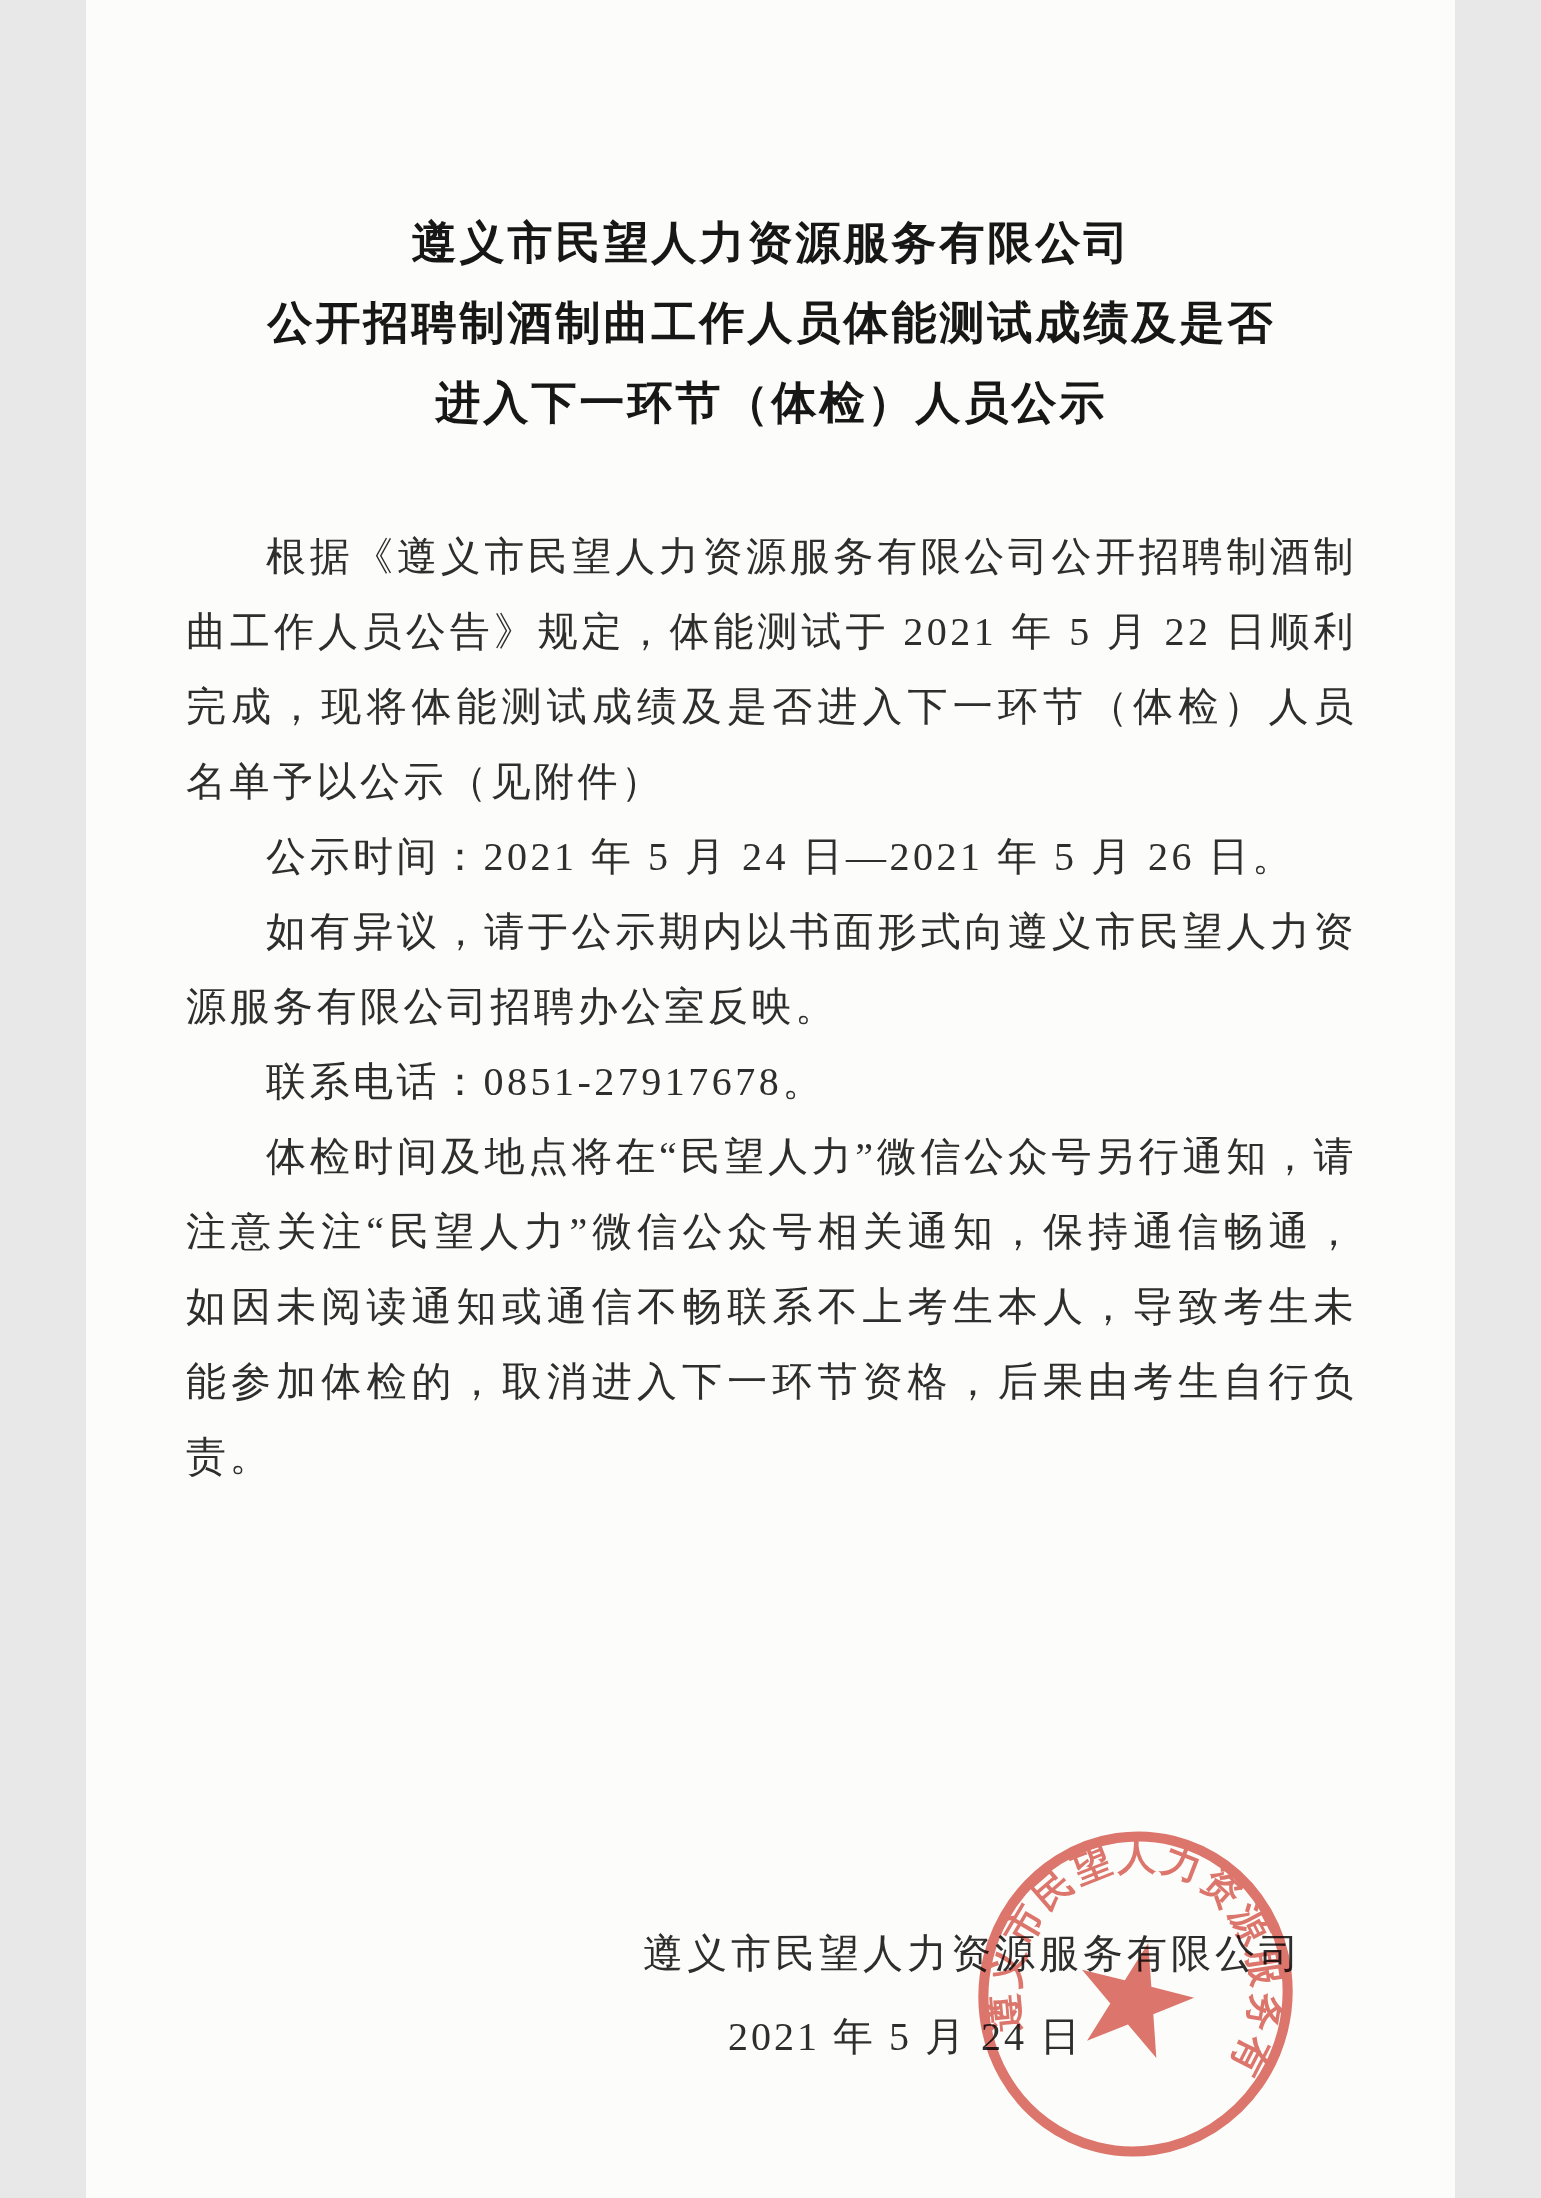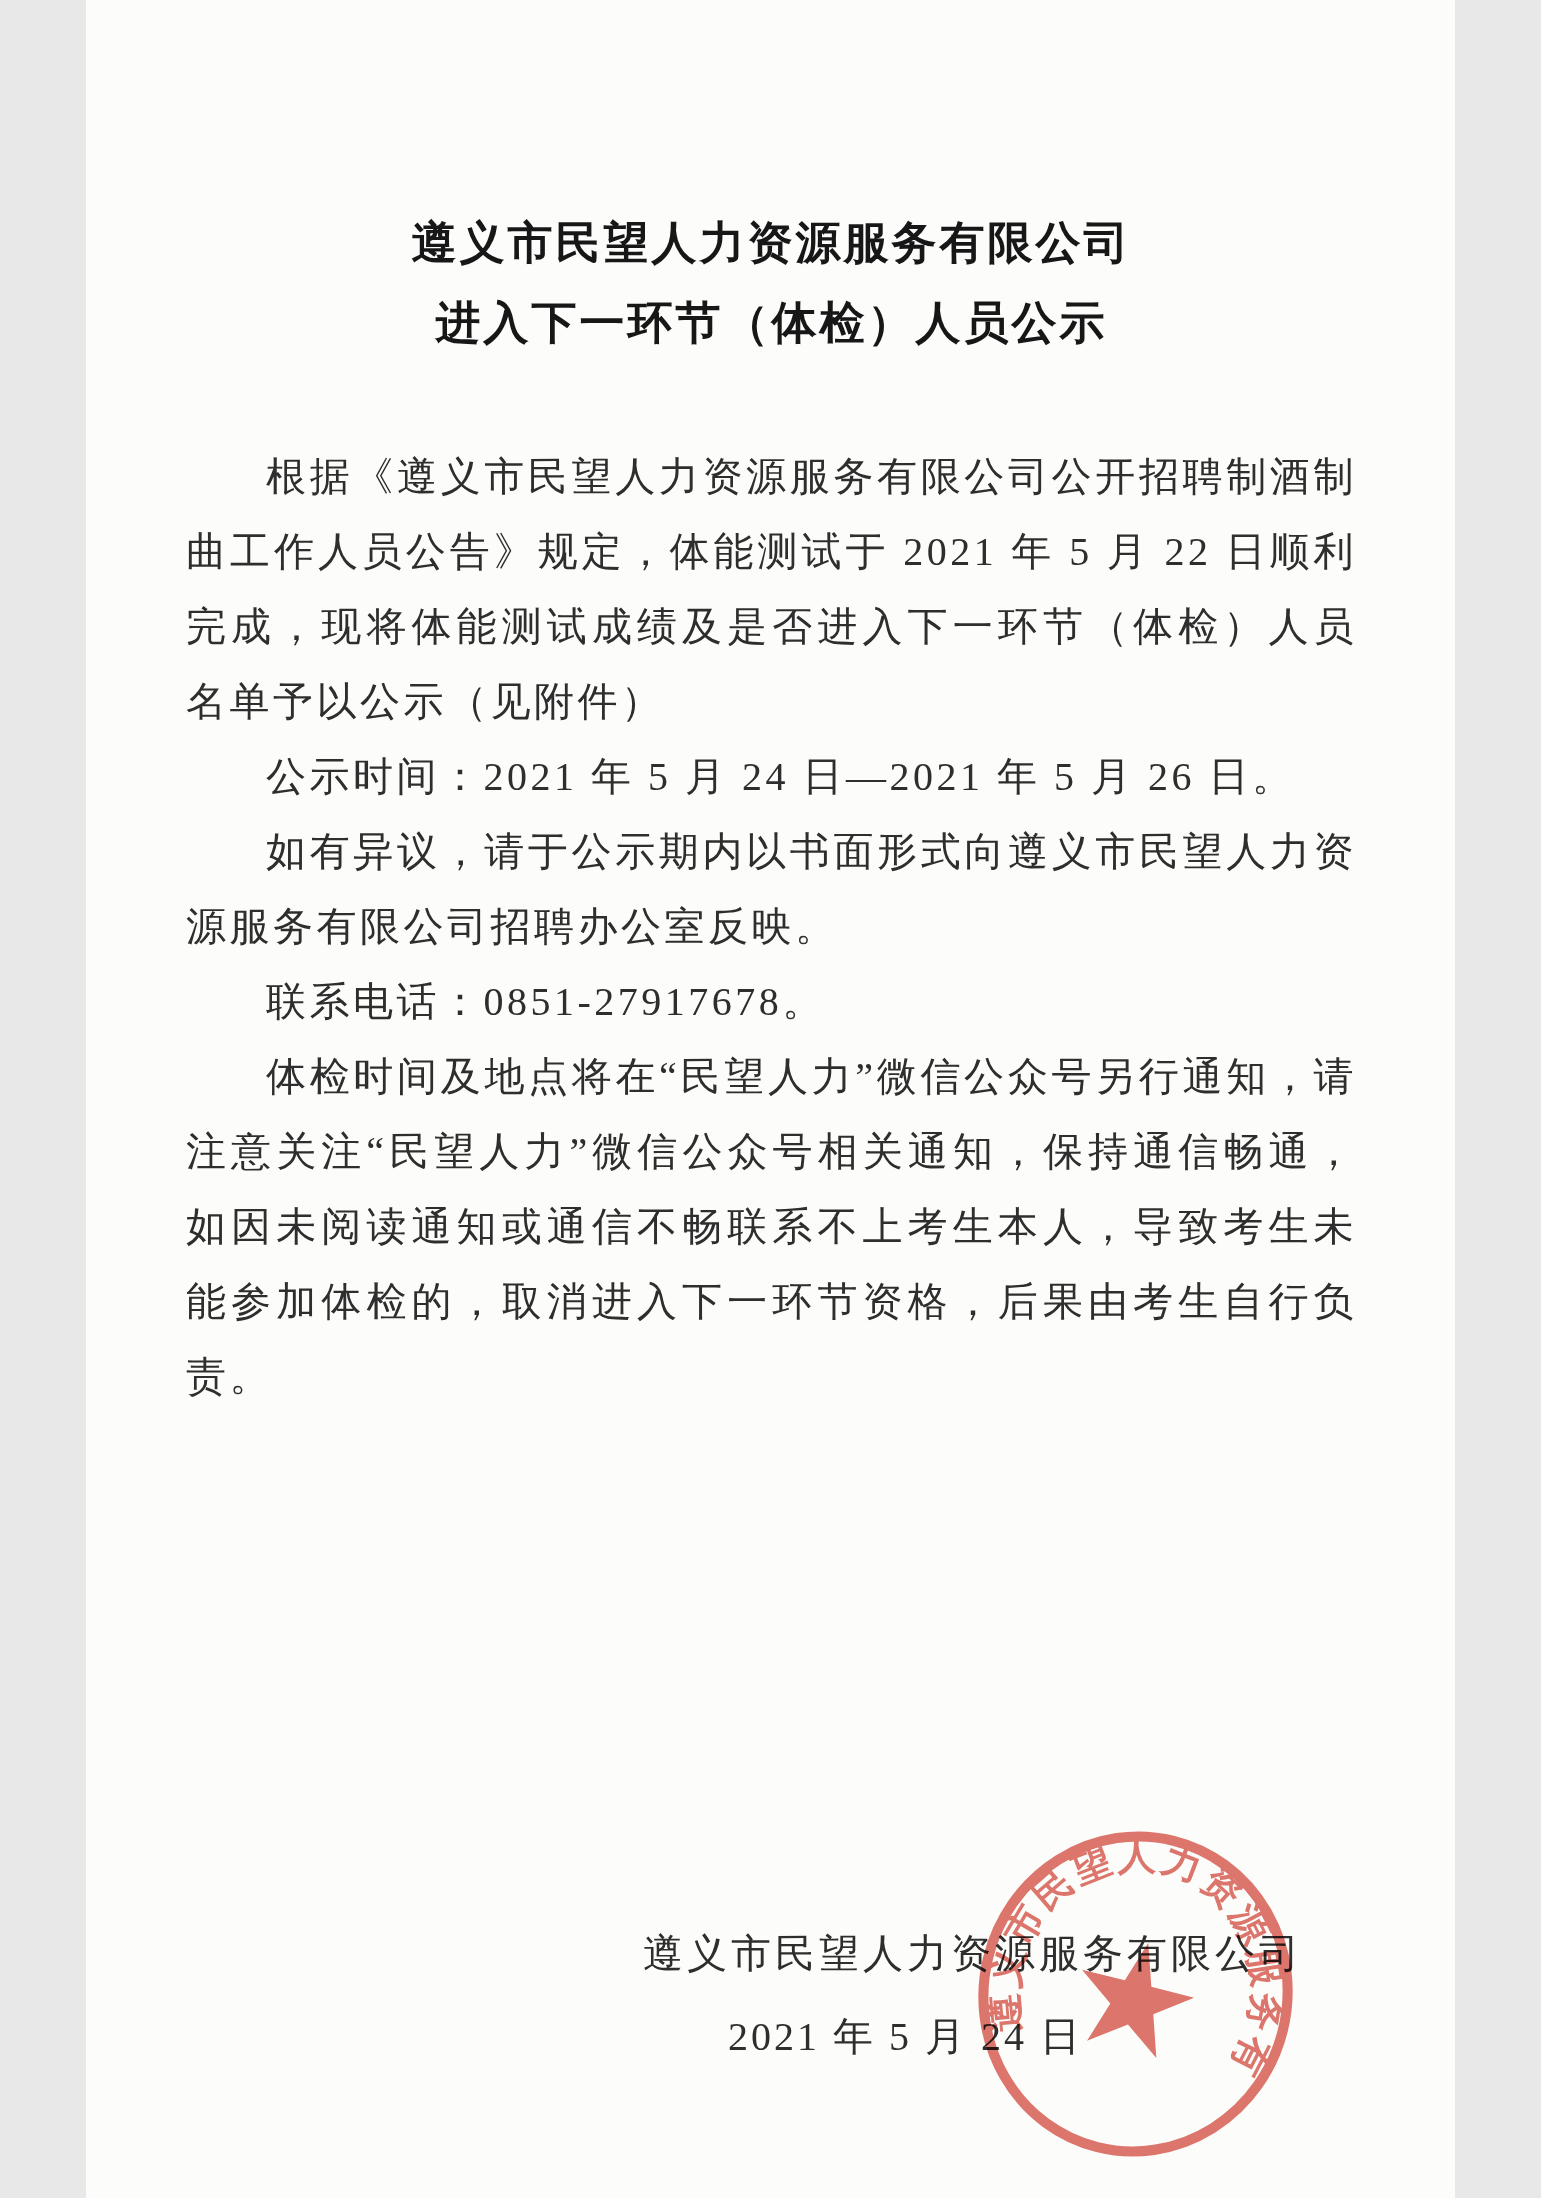--- a/index.html
+++ b/index.html
@@ -92,20 +92,21 @@
 </style>
 </head>
 <body>
 
 <div class="page">
 
   <div class="content">
 
     <div class="title-block">
       <div class="title-line">遵义市民望人力资源服务有限公司</div>
+      <div class="title-line">公开招聘制酒制曲工作人员体能测试成绩及是否</div>
       <div class="title-line">进入下一环节（体检）人员公示</div>
     </div>
 
     <div class="body-block">
       <p class="para">根据《遵义市民望人力资源服务有限公司公开招聘制酒制曲工作人员公告》规定，体能测试于 2021 年 5 月 22 日顺利完成，现将体能测试成绩及是否进入下一环节（体检）人员名单予以公示（见附件）</p>
       <p class="para">公示时间：2021 年 5 月 24 日—2021 年 5 月 26 日。</p>
       <p class="para">如有异议，请于公示期内以书面形式向遵义市民望人力资源服务有限公司招聘办公室反映。</p>
       <p class="para">联系电话：0851-27917678。</p>
       <p class="para">体检时间及地点将在“民望人力”微信公众号另行通知，请注意关注“民望人力”微信公众号相关通知，保持通信畅通，如因未阅读通知或通信不畅联系不上考生本人，导致考生未能参加体检的，取消进入下一环节资格，后果由考生自行负责。</p>
     </div>

